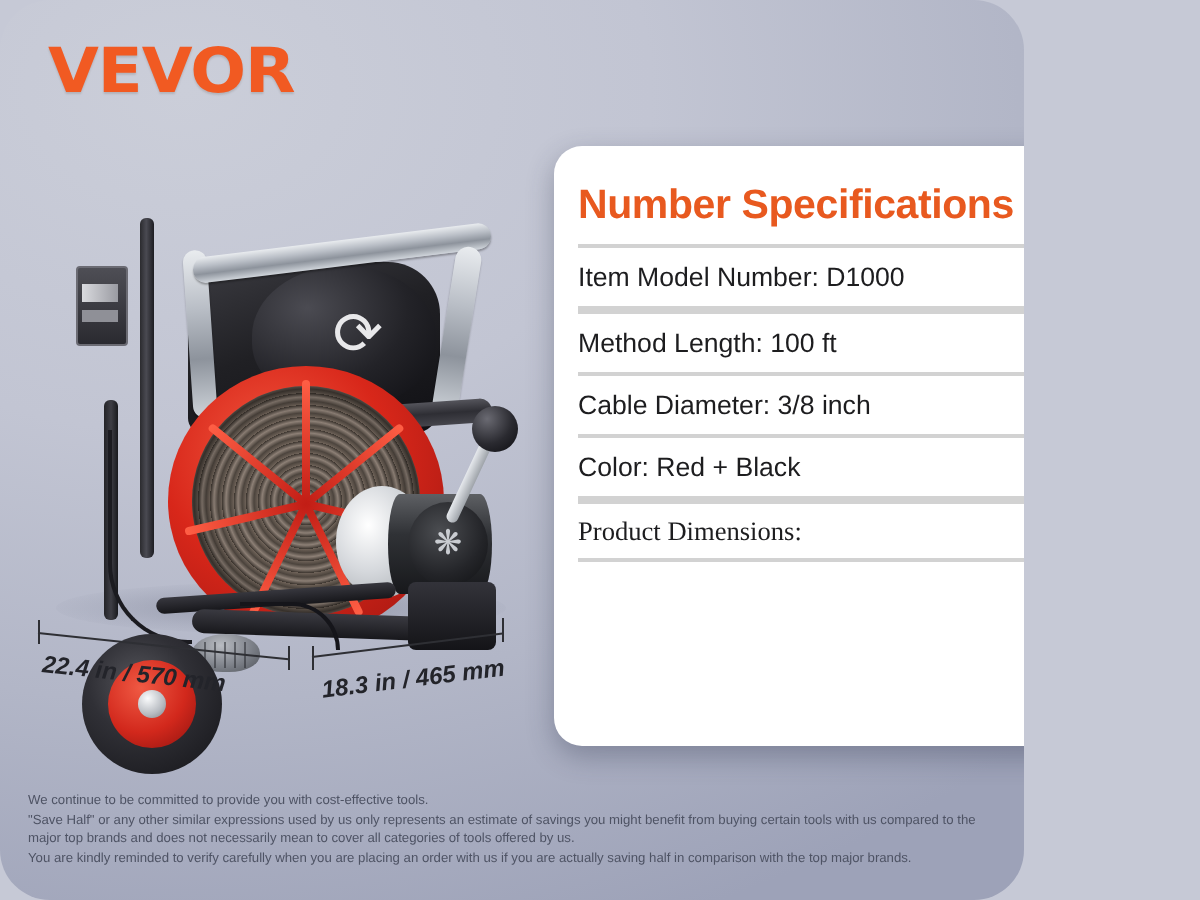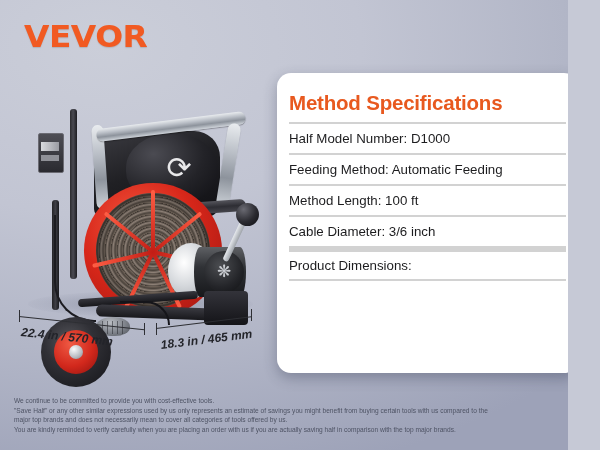--- a/index.html
+++ b/index.html
@@ -9,25 +9,26 @@
   body {
     width: 600px;
     height: 450px;
     overflow: hidden;
     font-family: "Liberation Sans", sans-serif;
     background: #c6c9d6;
   }
 
   #page {
     position: relative;
-    width: 568px;
+    width: 512px;
     height: 450px;
     background:
       radial-gradient(ellipse 120% 100% at 18% 10%, #cbced9 0%, #c2c5d3 38%, #b2b6c7 68%, #9da2b8 100%);
     overflow: hidden;
+    border-radius: 25px;
   }
 
   
   #logo {
     position: absolute;
     left: 24px;
     top: 18px;
     font-size: 31px;
     font-weight: bold;
     letter-spacing: -0.5px;
@@ -327,21 +328,21 @@
     height: 2px;
     background: #d2d2d2;
     margin: 0;
   }
   .spec-row {
     font-size: 13.3px;
     color: #1d1d1f;
     padding: 7px 0 6px 0;
     line-height: 16px;
   }
-  .spec-row.two-line { padding: 6px 0 5px 0; }
+  .spec-row.two-line { padding: 6px 0 5px 0; font-family: Liberation Serif, serif; }
 
   
   #disclaimer {
     position: absolute;
     left: 14px;
     top: 396px;
     width: 576px;
     font-size: 6.6px;
     line-height: 9.6px;
     color: #4e5364;
@@ -416,35 +417,35 @@
   <div class="dim-cap" style="left:19px; top:310px; height:12px;"></div>
   <div class="dim-cap" style="left:144px; top:323px; height:12px;"></div>
   <div class="dim-text" style="left:22px; top:325px; transform:rotate(6deg);">22.4 in / 570 mm</div>
 
   <div class="dim-line" style="left:156px; top:328px; width:96px; transform:rotate(-7deg); transform-origin:left center;"></div>
   <div class="dim-cap" style="left:156px; top:323px; height:12px;"></div>
   <div class="dim-cap" style="left:251px; top:309px; height:12px;"></div>
   <div class="dim-text" style="left:160px; top:338px; transform:rotate(-7deg);">18.3 in / 465 mm</div>
 
   <div id="spec-card">
-    <div id="spec-title">Method Specifications</div>
-    <div class="rule"></div>
-
-    <div class="spec-row">Half Model Number: D1000</div>
-    <div class="rule"></div>
-
-    <div class="spec-row">Feeding Method: Automatic Feeding</div>
+    <div id="spec-title">Number Specifications</div>
+    <div class="rule"></div>
+
+    <div class="spec-row">Item Model Number: D1000</div>
+    <div class="rule"></div>
+
     <div class="rule"></div>
 
     <div class="spec-row">Method Length: 100 ft</div>
     <div class="rule"></div>
 
-    <div class="spec-row">Cable Diameter: 3/6 inch</div>
-    <div class="rule"></div>
-
+    <div class="spec-row">Cable Diameter: 3/8 inch</div>
+    <div class="rule"></div>
+
+    <div class="spec-row">Color: Red + Black</div>
     <div class="rule"></div>
 
     <div class="rule"></div>
 
     <div class="spec-row two-line">
       <div>Product Dimensions:</div>
     </div>
     <div class="rule"></div>
   </div>
 

